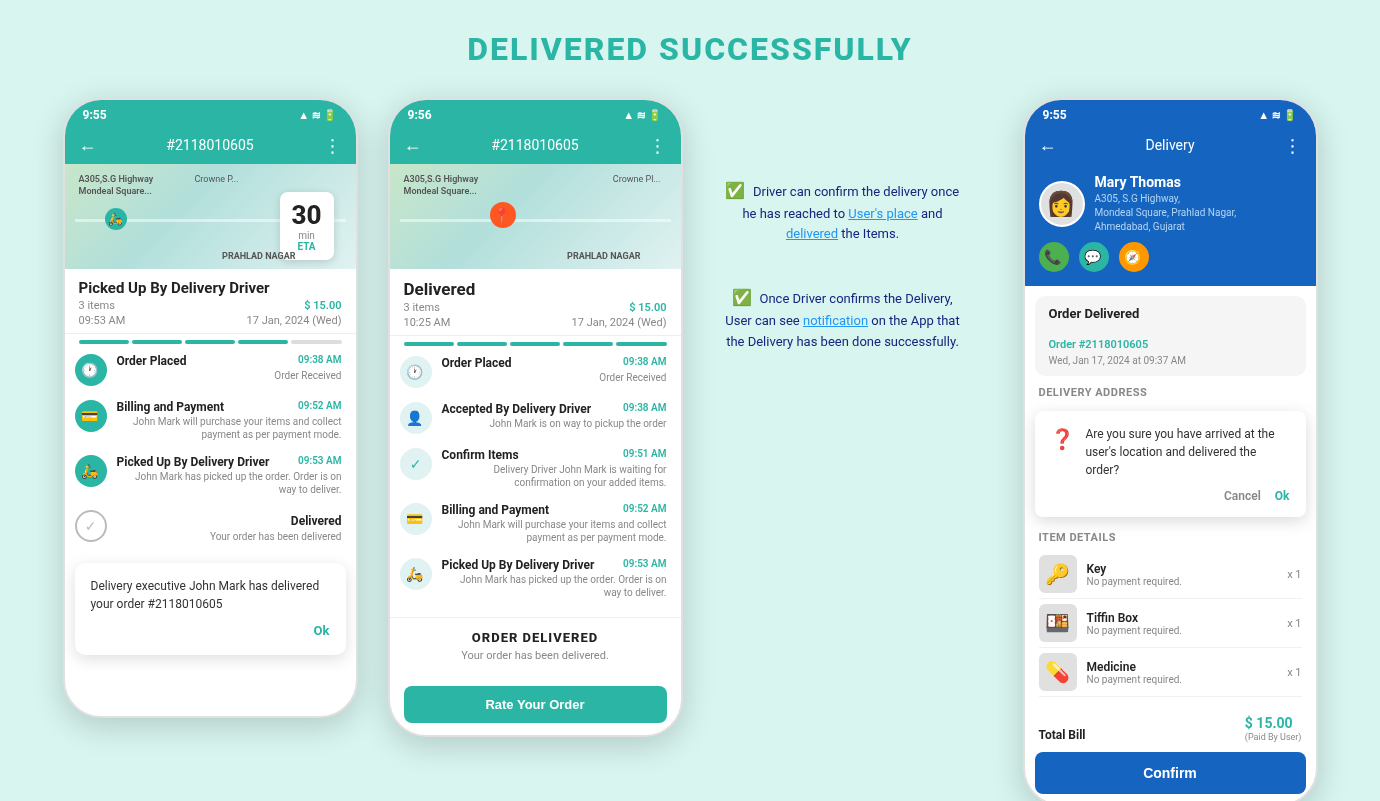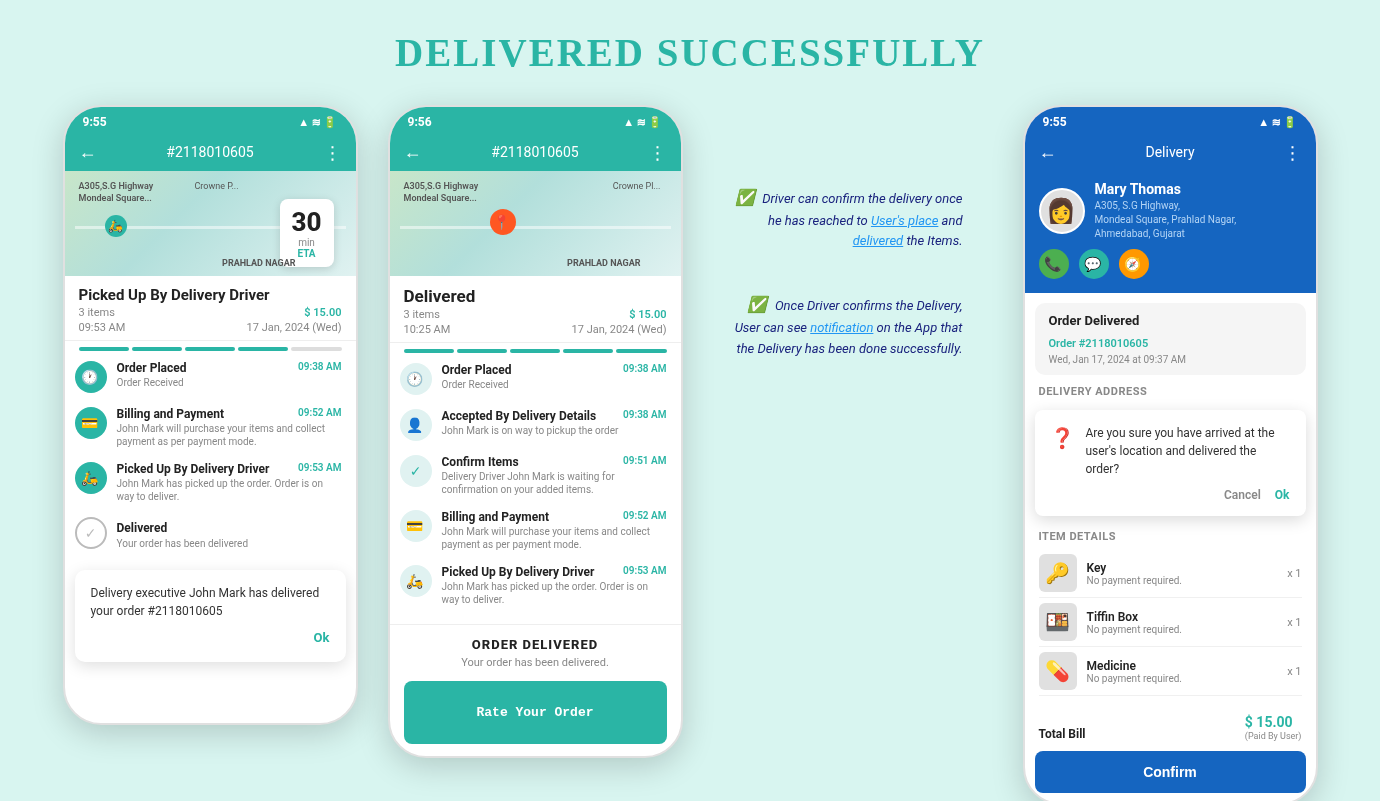--- a/index.html
+++ b/index.html
@@ -6,27 +6,26 @@
     body {
       background: #d8f5f0;
       font-family: -apple-system, BlinkMacSystemFont, 'Segoe UI', Roboto, sans-serif;
       display: flex;
       flex-direction: column;
       align-items: center;
       min-height: 801px;
       padding: 20px;
     }
     .page-title {
-      font-size: 39px;
+      font-size: 32px;
       font-weight: 800;
       color: #2ab5a5;
       letter-spacing: 2px;
       margin-bottom: 30px;
       margin-top: 10px;
-      font-family: Liberation Serif, serif;
     }
     .phones-row {
       display: flex;
       flex-direction: row;
       align-items: flex-start;
       gap: 30px;
       justify-content: center;
       width: 100%;
     }
     
@@ -130,21 +129,21 @@
       background: #2ab5a5;
       display: flex;
       align-items: center;
       justify-content: center;
       flex-shrink: 0;
       color: #fff;
       font-size: 14px;
       z-index: 1;
     }
     .tl-icon-wrap.check { background: #fff; border: 2px solid #bbb; color: #bbb; }
-    .tl-content { flex: 1; }
+    .tl-content { flex: 1; text-align: right; }
     .tl-title { font-size: 12px; font-weight: 700; color: #222; }
     .tl-sub { font-size: 10px; color: #888; margin-top: 1px; line-height: 1.3; }
     .tl-time { font-size: 10px; color: #2ab5a5; font-weight: 600; white-space: nowrap; }
     
     .notif-popup {
       background: #fff;
       border-radius: 10px;
       padding: 14px 16px;
       margin: 0 10px 10px 10px;
       box-shadow: 0 4px 16px rgba(0,0,0,0.13);
@@ -208,30 +207,29 @@
       border-radius: 8px;
       padding: 10px 4px;
       font-size: 12px;
       font-weight: 700;
       color: #fff;
       cursor: pointer;
     }
     .btn-rate-order {
       display: block;
       width: calc(100% - 28px);
-      margin: 4px 14px 12px;
+      margin: 16px 14px 12px;
       background: #2ab5a5;
       color: #fff;
       border: none;
       border-radius: 8px;
-      padding: 24px;
+      padding: 11px;
       font-size: 13px;
       font-weight: 600;
       cursor: pointer;
-      font-family: Liberation Mono, monospace;
     }
     
     .user-info-section {
       background: #1565c0;
       padding: 10px 14px 14px;
     }
     .user-name { font-size: 14px; font-weight: 700; color: #fff; }
     .user-address { font-size: 10px; color: #b3d4f5; margin-top: 3px; line-height: 1.4; }
     .contact-icons {
       display: flex;
@@ -251,21 +249,21 @@
     .ci-green { background: #4caf50; color: #fff; }
     .ci-teal { background: #2ab5a5; color: #fff; }
     .ci-orange { background: #ff9800; color: #fff; }
     .order-delivered-card {
       background: #f5f5f5;
       margin: 10px 10px 0;
       border-radius: 10px;
       padding: 10px 14px;
     }
     .od-card-title { font-size: 13px; font-weight: 700; color: #222; }
-    .od-card-sub { font-size: 11px; color: #2ab5a5; font-weight: 600; margin-top: 9px; }
+    .od-card-sub { font-size: 11px; color: #2ab5a5; font-weight: 600; margin-top: 17px; }
     .od-card-date { font-size: 10px; color: #888; margin-top: 4px; }
     .delivery-addr-section {
       padding: 10px 14px 6px;
     }
     .da-label { font-size: 11px; font-weight: 700; color: #888; text-transform: uppercase; letter-spacing: 0.5px; }
     
     .confirm-dialog {
       background: #fff;
       border-radius: 8px;
       padding: 14px 16px;
@@ -340,23 +338,22 @@
       width: 280px;
       gap: 40px;
       padding: 80px 10px 0;
       flex-shrink: 0;
     }
     .annotation-box {
       position: relative;
       font-size: 13px;
       color: #1a237e;
       line-height: 1.6;
-      text-align: right;
+      text-align: center;
       max-width: 240px;
-      font-style: italic;
     }
     .annotation-box .ann-icon {
       color: #2ab5a5;
       font-size: 16px;
       margin-right: 4px;
     }
     .highlight-underline { text-decoration: underline; color: #2196F3; }
     
     .avatar {
       width: 46px;
@@ -543,21 +540,21 @@
             <span class="tl-title">Order Placed</span>
             <span class="tl-time">09:38 AM</span>
           </div>
           <div class="tl-sub">Order Received</div>
         </div>
       </div>
       <div class="tl-item">
         <div class="tl-icon-wrap" style="background:#e0f2f1;color:#2ab5a5;">👤</div>
         <div class="tl-content">
           <div style="display:flex;justify-content:space-between;">
-            <span class="tl-title">Accepted By Delivery Details</span>
+            <span class="tl-title">Accepted By Delivery Driver</span>
             <span class="tl-time">09:38 AM</span>
           </div>
           <div class="tl-sub">John Mark is on way to pickup the order</div>
         </div>
       </div>
       <div class="tl-item">
         <div class="tl-icon-wrap" style="background:#e0f2f1;color:#2ab5a5;">✓</div>
         <div class="tl-content">
           <div style="display:flex;justify-content:space-between;">
             <span class="tl-title">Confirm Items</span>

